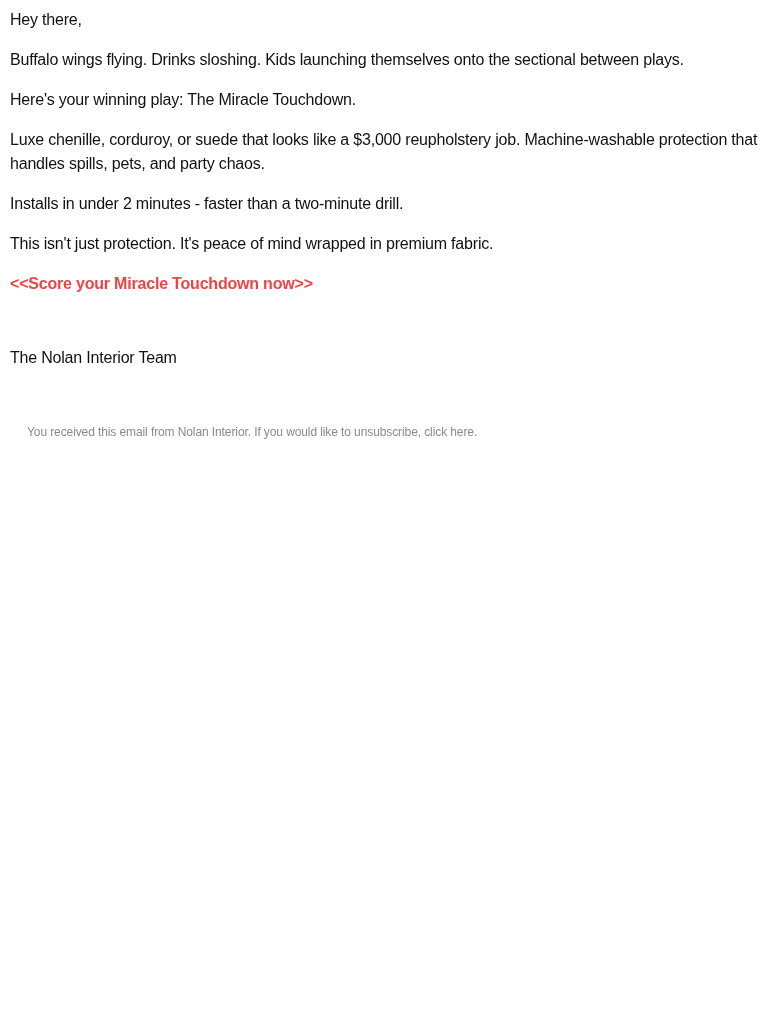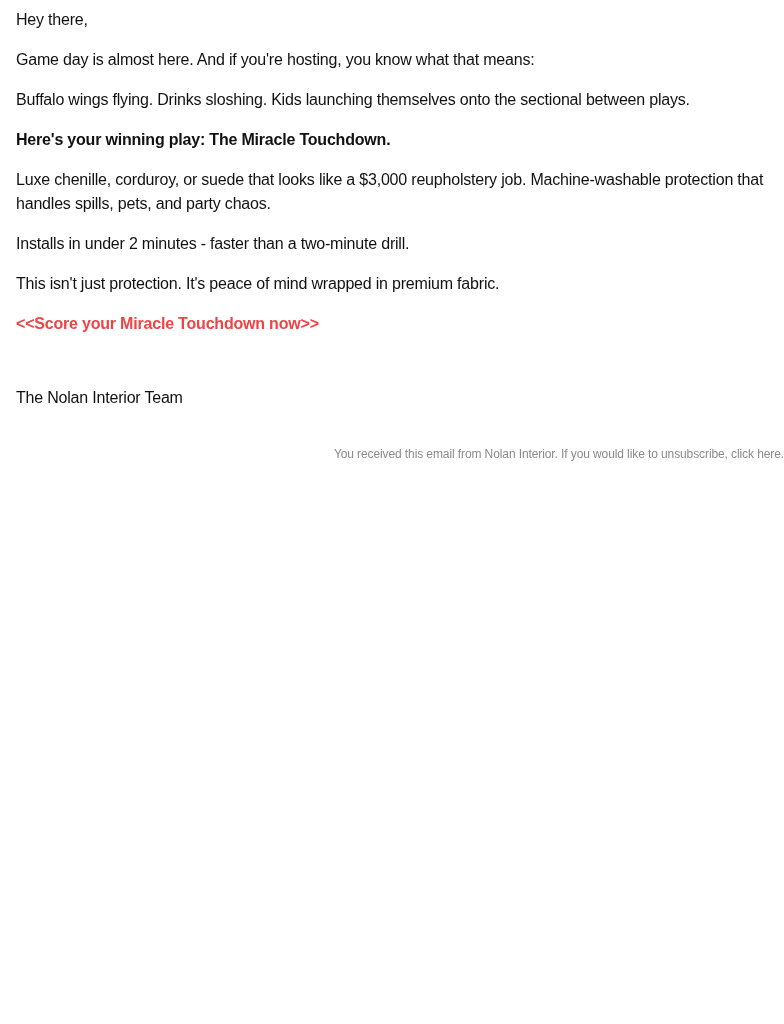--- a/index.html
+++ b/index.html
@@ -12,54 +12,52 @@
     }
     .email {
       padding: 8px 8px 0 8px;
       font-family: "Liberation Sans", "DejaVu Sans", sans-serif;
       font-size: 16px;
       line-height: 24px;
       color: #111111;
       letter-spacing: -0.2px;
     }
     .email p {
-      margin: 0 0 16px 8px;
+      margin: 0 0 16px 2px;
     }
     .email p.bold {
-      font-weight: bold;
+      font-weight: normal;
     }
     .email a.cta {
       color: #ef4444;
       text-decoration: none;
       font-weight: bold;
     }
     .spacer {
       height: 34px;
     }
     .footer {
-      margin-top: 36px;
+      margin-top: 54px;
       padding-left: 27px;
       font-family: "Liberation Sans", "DejaVu Sans", sans-serif;
       font-size: 12px;
       line-height: 16px;
       color: #8a8a8a;
       letter-spacing: -0.1px;
-      text-align: right;
     }
     .footer a {
       color: #8a8a8a;
       text-decoration: none;
     }
   </style>
 </head>
 <body>
 
 <div class="email">
   <p>Hey there,</p>
-  <p>Game day is almost here. And if you're hosting, you know what that means:</p>
   <p>Buffalo wings flying. Drinks sloshing. Kids launching themselves onto the sectional between plays.</p>
   <p class="bold">Here's your winning play: The Miracle Touchdown.</p>
   <p>Luxe chenille, corduroy, or suede that looks like a $3,000 reupholstery job. Machine-washable protection that handles spills, pets, and party chaos.</p>
   <p>Installs in under 2 minutes - faster than a two-minute drill.</p>
   <p>This isn't just protection. It's peace of mind wrapped in premium fabric.</p>
   <p>
     <a class="cta" href="#">&lt;&lt;Score your Miracle Touchdown now&gt;&gt;</a>
   </p>
   <div class="spacer"></div>
   <p>The Nolan Interior Team</p>

